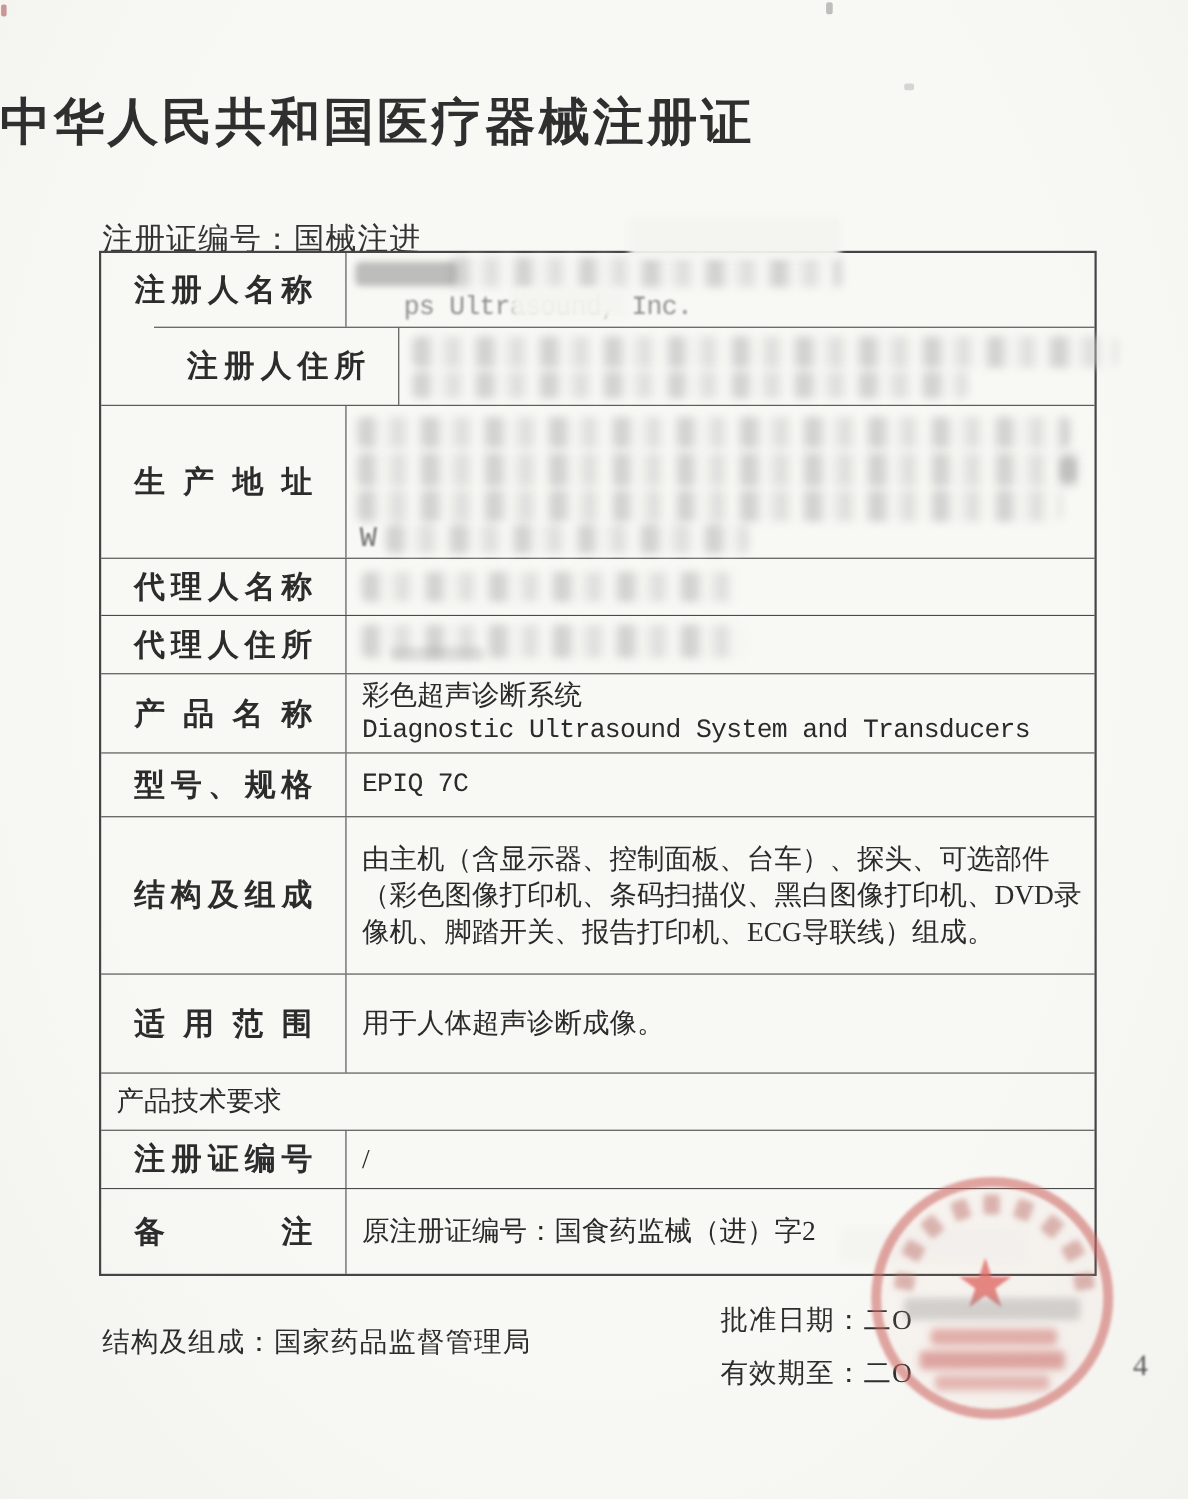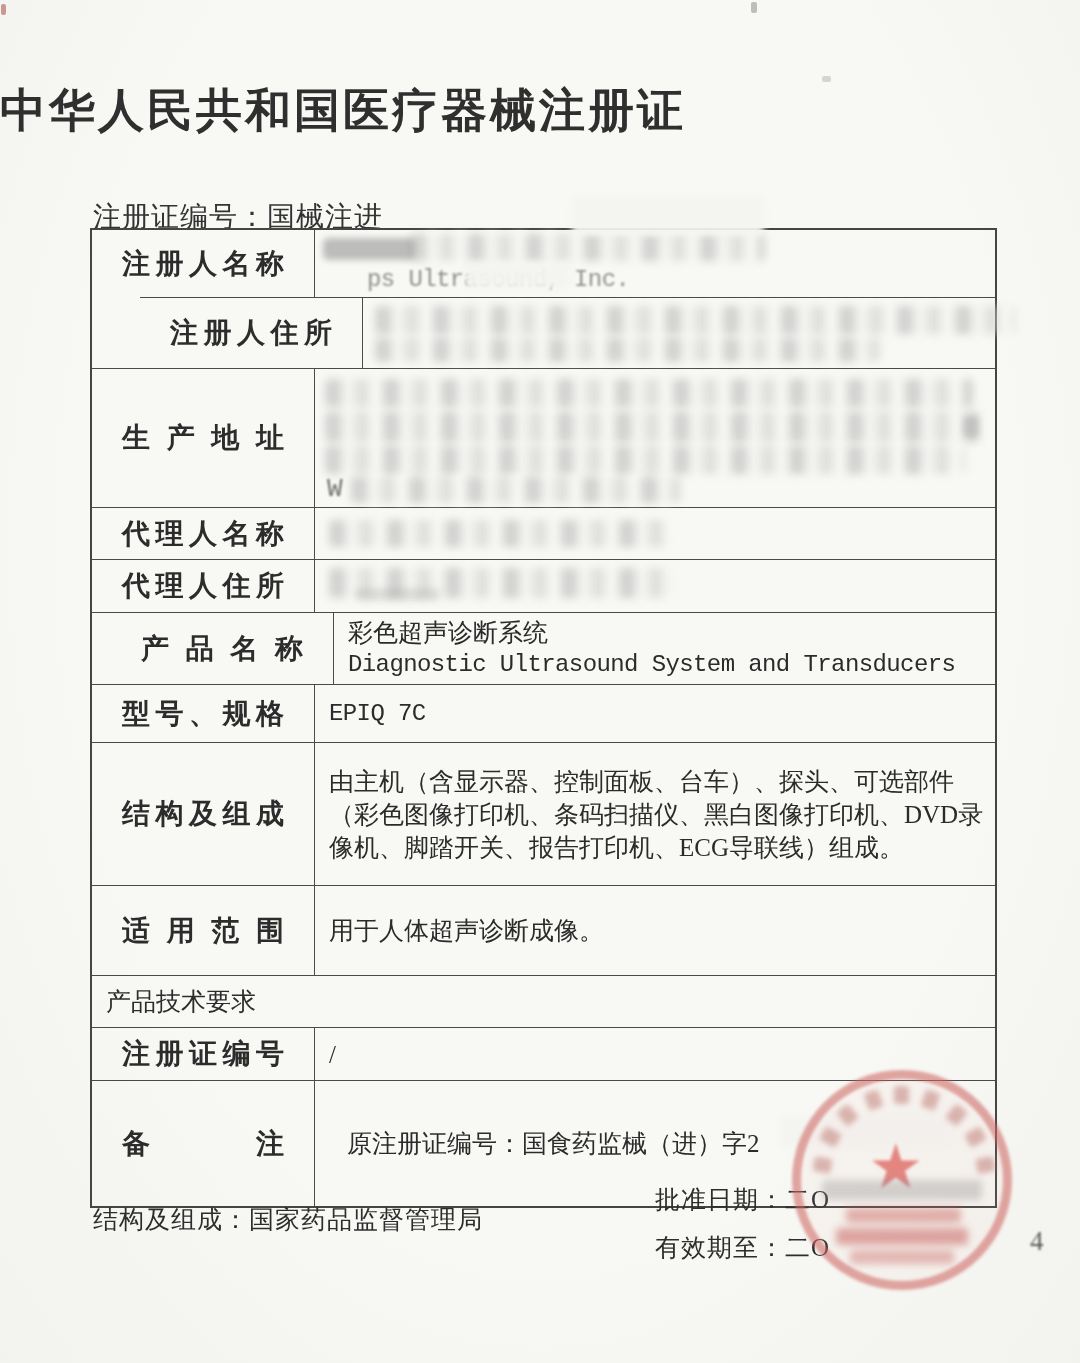--- a/index.html
+++ b/index.html
@@ -134,21 +134,21 @@
     <div class="row" style="height:53px;">
       <div class="lbl">
           <span>代理人住所</span>
         </div>
       <div class="val">
         <div class="smudge" style="left:14px;top:8px;width:348px;height:30px;"></div>
         <div class="smudge darker" style="left:40px;top:28px;width:85px;height:13px;opacity:.4;"></div>
       </div>
     </div>
 
-    <div class="row" style="height:72px;padding-left:19px;">
+    <div class="row" style="height:72px;">
       <div class="lbl">
           <span>产品名称</span>
         </div>
       <div class="val">
         <div>彩色超声诊断系统</div>
         <div class="en">Diagnostic Ultrasound System and Transducers</div>
       </div>
     </div>
 
     <div class="row" style="height:58px;">
@@ -186,21 +186,21 @@
 
     <div class="row" style="height:53px;">
       <div class="lbl">
           <span>注册证编号</span>
         </div>
       <div class="val">
         <div>/</div>
       </div>
     </div>
 
-    <div class="row" style="height:126px;gap:18px;">
+    <div class="row" style="height:78px;">
       <div class="lbl">
           <span>备注</span>
         </div>
       <div class="val">
         <div>原注册证编号：国食药监械（进）字2</div>
         <div class="smudge white" style="left:448px;top:36px;width:170px;height:30px;"></div>
       </div>
     </div>
 
   </div>

